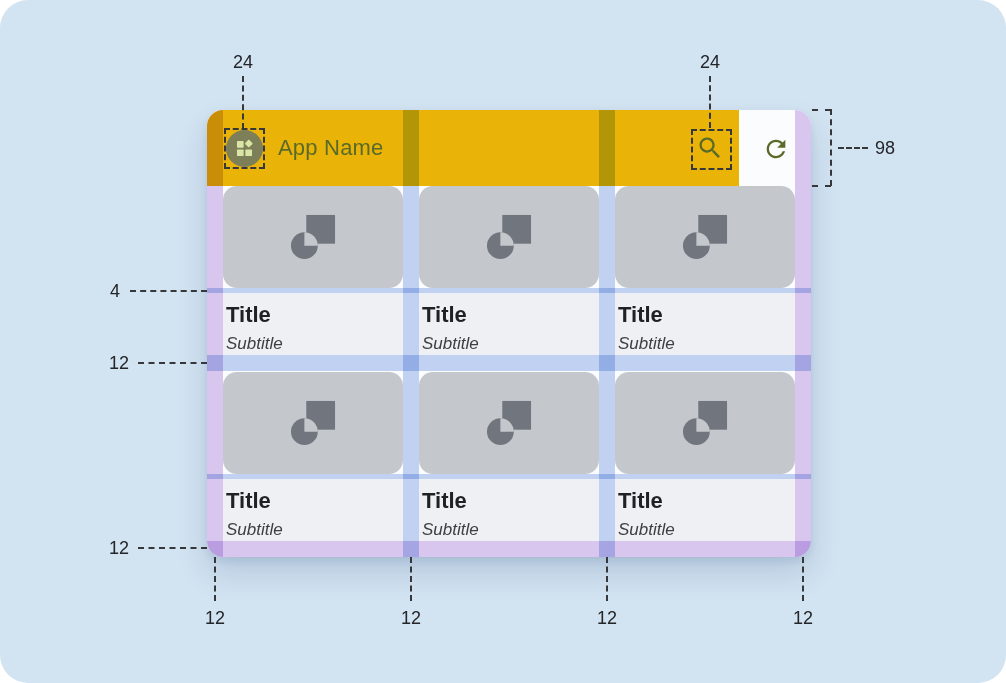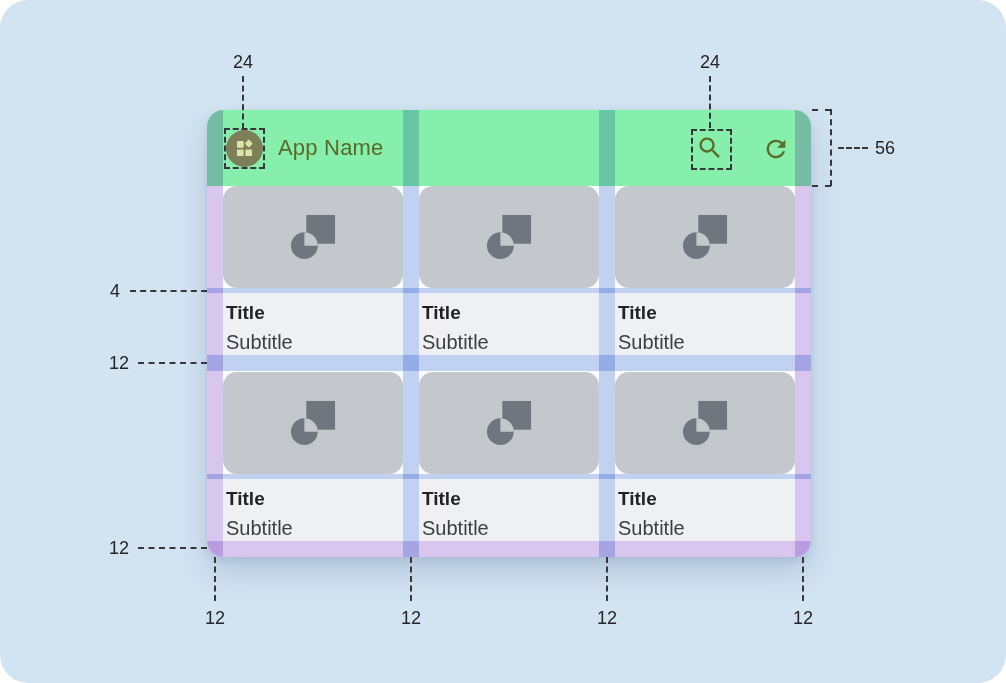--- a/index.html
+++ b/index.html
@@ -3,35 +3,35 @@
 <meta charset="utf-8">
 <style>
   html,body{margin:0;padding:0;background:#ffffff;}
   body{font-family:"Liberation Sans","DejaVu Sans",sans-serif;}
   .canvas{position:relative;width:1006px;height:683px;background:#d2e3f1;border-radius:28px;overflow:hidden;}
 
   
   .mockup{position:absolute;left:207px;top:110px;width:604px;height:447px;background:#fbfcfd;
           border-radius:16px;overflow:hidden;isolation:isolate;
           box-shadow:0 16px 30px rgba(30,60,120,.16),0 4px 10px rgba(30,60,120,.10);}
-  .appbar{position:absolute;left:0;top:0;width:604px;height:76px;background:#86efac;}
+  .appbar{position:absolute;left:0;top:0;width:532px;height:76px;background:#eab308;}
   .avatar{position:absolute;left:19px;top:20px;width:37px;height:37px;border-radius:50%;
           background:#7d7f58;display:flex;align-items:center;justify-content:center;}
   .appbar-title{position:absolute;left:71px;top:0;height:76px;display:flex;align-items:center;
           font-size:22px;font-weight:500;color:#5a6a29;letter-spacing:.2px;}
   .appbar-action{position:absolute;width:28px;height:28px;color:#5a6a29;}
   .appbar-action.search{left:489px;top:24px;}
   .appbar-action.refresh{left:555px;top:25px;}
 
   .card{position:absolute;width:180px;}
   .card-media{height:102px;border-radius:14px;background:#c4c7cb;
           display:flex;align-items:center;justify-content:center;}
   .card-text{margin-top:5px;height:62px;background:#eef0f3;padding:6px 0 0 3px;box-sizing:border-box;}
-  .card-title{font-size:19px;font-weight:700;color:#1f2124;line-height:1.45;}
-  .card-subtitle{font-size:20px;font-weight:400;color:#3c4043;line-height:1.5;}
+  .card-title{font-size:22px;font-weight:700;color:#1f2124;line-height:1.45;}
+  .card-subtitle{font-size:17px;font-weight:400;color:#3c4043;line-height:1.5;font-style:italic;}
 
   
   .stripe{position:absolute;mix-blend-mode:multiply;pointer-events:none;}
   .vs{top:0;width:16px;height:447px;}
   .purple{background:#dcc9f1;}
   .blue{background:#c3d4f3;}
   .hs{left:0;width:604px;}
 
   
   .icon-box{position:absolute;width:37px;height:37px;border:2px dashed #36373a;z-index:6;}
@@ -169,21 +169,21 @@
   <div class="dim-label ctr" style="left:243px;top:62px">24</div>
   <div class="vline" style="left:242px;top:76px;height:53px"></div>
 
   <div class="dim-label ctr" style="left:710px;top:62px">24</div>
   <div class="vline" style="left:709px;top:76px;height:52px"></div>
 
   <div class="hline" style="left:812px;top:109px;width:19px"></div>
   <div class="vline" style="left:830px;top:109px;height:77px"></div>
   <div class="hline" style="left:812px;top:185px;width:19px"></div>
   <div class="hline" style="left:838px;top:147px;width:30px"></div>
-  <div class="dim-label" style="left:875px;top:148px">56</div>
+  <div class="dim-label" style="left:875px;top:148px">98</div>
 
   <div class="dim-label" style="left:110px;top:291px">4</div>
   <div class="hline" style="left:130px;top:290px;width:77px"></div>
 
   <div class="dim-label" style="left:109px;top:363px">12</div>
   <div class="hline" style="left:138px;top:362px;width:69px"></div>
 
   <div class="dim-label" style="left:109px;top:548px">12</div>
   <div class="hline" style="left:138px;top:547px;width:69px"></div>
 

